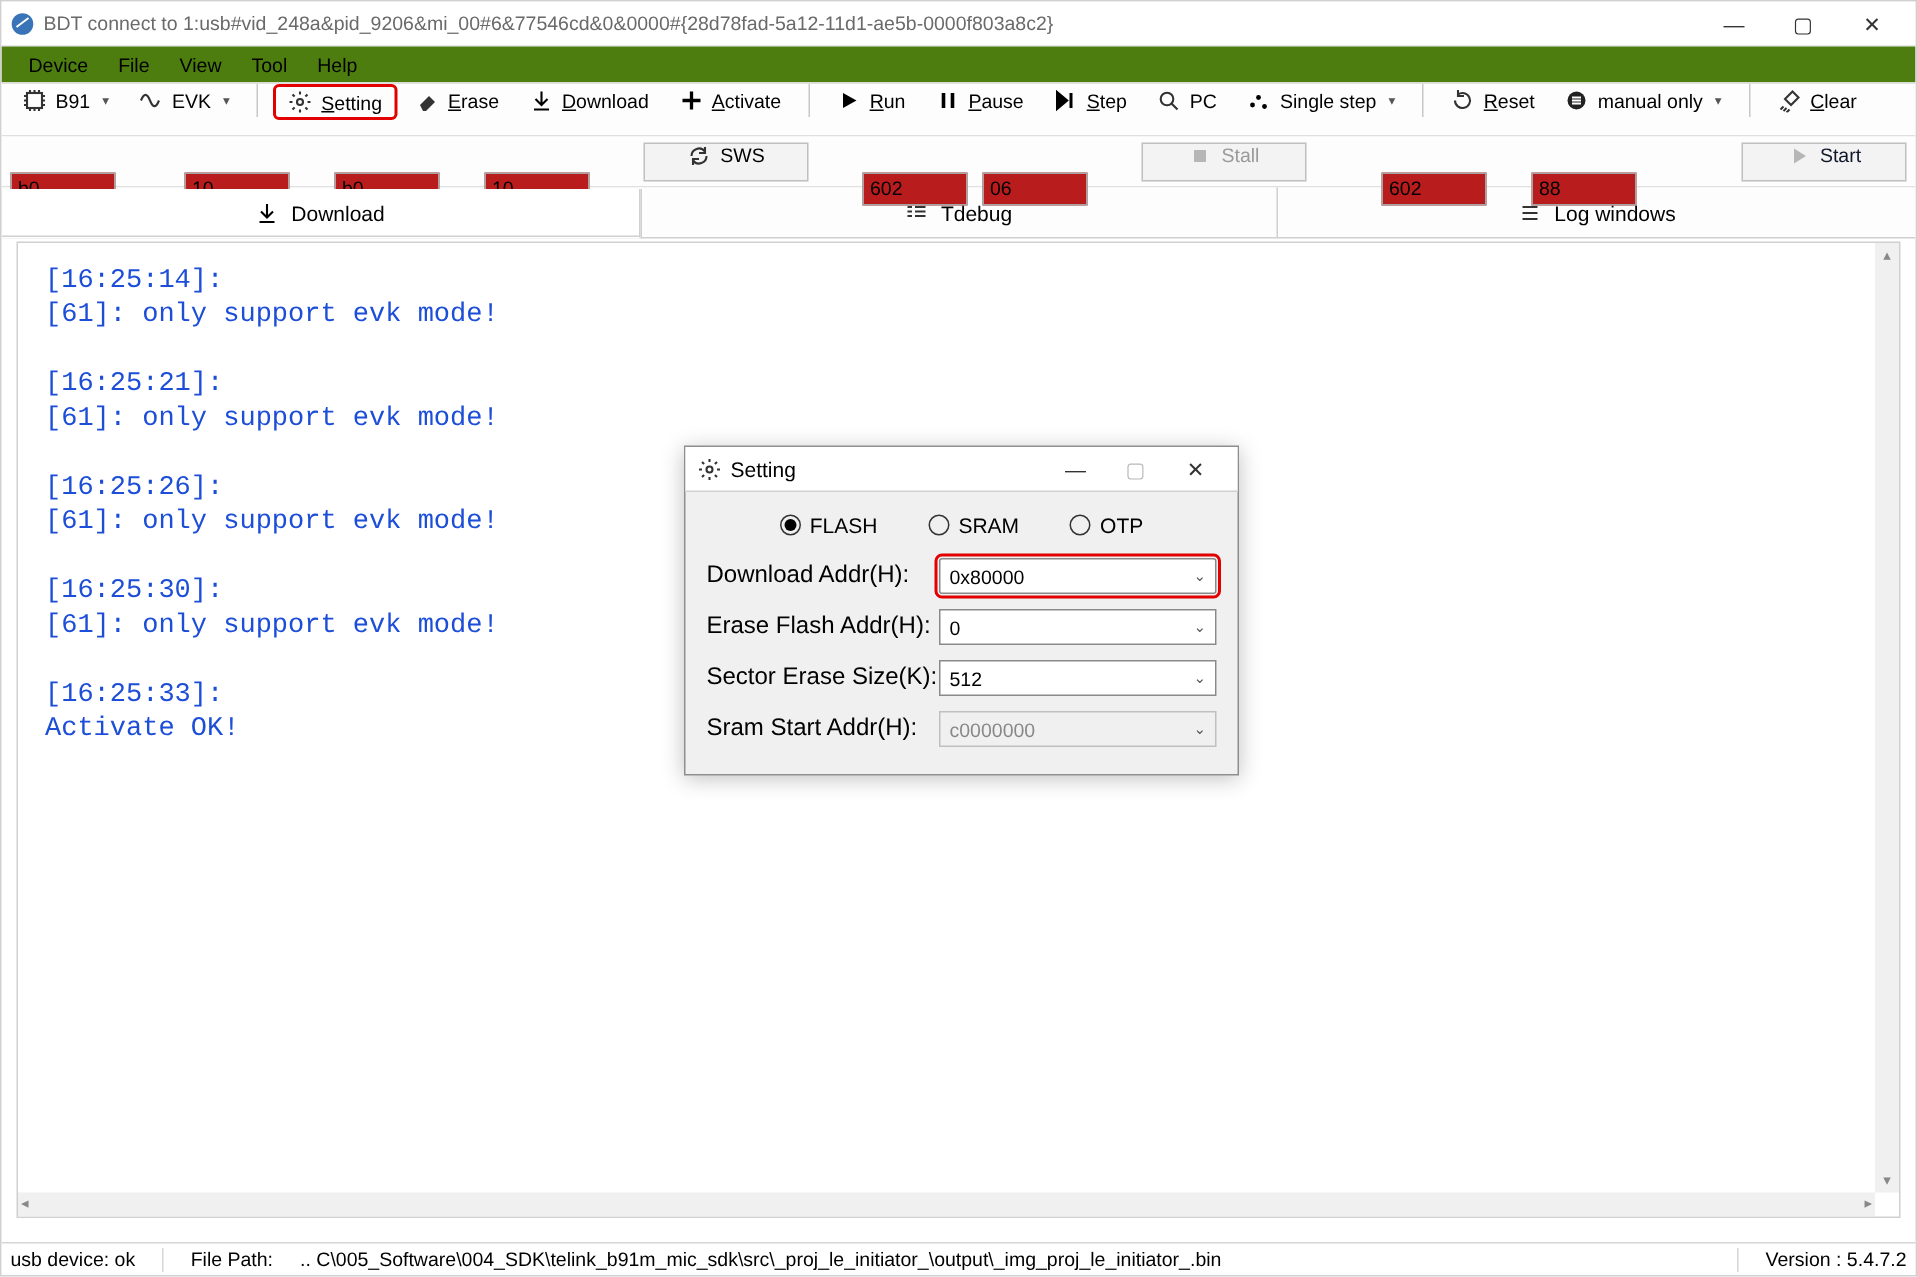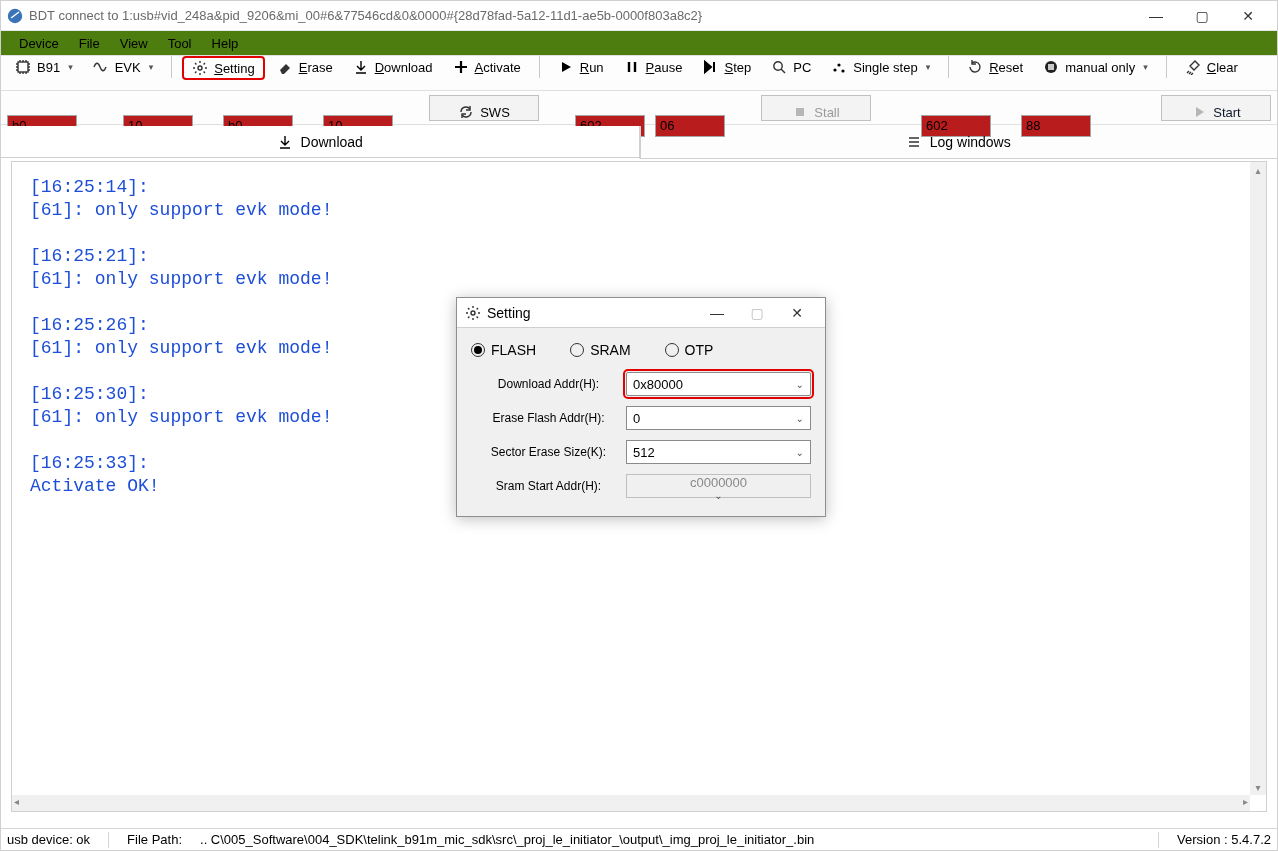--- a/index.html
+++ b/index.html
@@ -24,21 +24,21 @@
   .tbtn .ulabel::first-letter { text-decoration: underline; }
   .caret { font-size:9px; color:#555; margin-left:2px; }
   .tsep { width:1px; height:22px; background:#c8c8c8; margin:0 6px; }
   .tb-icon { width:16px; height:16px; display:inline-flex; align-items:center; justify-content:center; }
   .tb-icon svg { width:16px; height:16px; }
   .setting-highlight { border:2px solid #e20000; border-radius:4px; padding:2px 8px; }
 
   
   .row2 { height:34px; display:flex; align-items:center; padding:0 6px; gap:10px; border-bottom:1px solid #e0e0e0; background:#fdfdfd; }
   .row2 input[type=text] { height:22px; width:70px; padding:0 4px; border:1px solid #a5a5a5; font-size:13px; background:#b91c1c;margin-top:36px; }
-  .btn-flat { height:26px; display:flex; align-items:flex-end; justify-content:center; gap:6px; border:1px solid #c0c0c0; background:#f3f3f3; padding:0 14px; font-size:13px; cursor:default; min-width:110px; }
+  .btn-flat { height:26px; display:flex; align-items:flex-start; justify-content:center; gap:6px; border:1px solid #c0c0c0; background:#f3f3f3; padding:0 14px; font-size:13px; cursor:default; min-width:110px; }
 
   
   .tabs { height:34px; display:flex; border-bottom:1px solid #d0d0d0; background:#fdfdfd; }
   .tab { flex:1; display:flex; align-items:center; justify-content:center; gap:8px; border-right:1px solid #d0d0d0; font-size:14px; cursor:default; }
   .tab.active { background:#fff; border-bottom:1px solid #fff; position:relative; top:1px; box-shadow:0 -1px 0 #d0d0d0 inset, 1px 0 0 #d0d0d0, -1px 0 0 #d0d0d0; }
   .tab:last-child { border-right:none; }
 
   
   .console-wrap { position:absolute; left:10px; right:10px; top:160px; bottom:38px; border:1px solid #d0d0d0; background:#fff; overflow:auto; }
   .console { padding:14px 18px; font-family: "SimSun","NSimSun","Courier New",monospace; font-size:18px; line-height:23px; white-space:pre; color:#1d4ed8; }
@@ -51,30 +51,30 @@
   .statusbar { position:absolute; left:0; right:0; bottom:0; height:22px; padding:0 6px; display:flex; align-items:center; gap:18px; font-size:13px; border-top:1px solid #d6d6d6; background:#fff; }
   .status-part { white-space:nowrap; }
   .status-sep { width:1px; height:16px; background:#d6d6d6; }
 
   
   .dialog { position:absolute; left:455px; top:296px; width:370px; border:1px solid #8e8e8e; background:#f0f0f0; box-shadow:0 2px 14px rgba(0,0,0,0.25); font-size:13px; }
   .dlg-title { height:30px; display:flex; align-items:center; padding:0 8px; border-bottom:1px solid #d0d0d0; background:#fff; }
   .dlg-title .t { flex:1; font-size:14px; }
   .dlg-win-btn { width:40px; height:28px; display:flex; align-items:center; justify-content:center; font-size:14px; color:#333; cursor:default; }
   .dlg-body { padding:14px 14px 18px; }
-  .radio-row { display:flex; gap:34px; justify-content:flex-start; margin-bottom:14px; font-size:14px; }
+  .radio-row { display:flex; gap:34px; justify-content:center; margin-bottom:14px; font-size:14px; }
   .radio-item { display:flex; align-items:center; gap:6px; }
   .radio-dot { width:14px; height:14px; border:1px solid #333; border-radius:50%; display:inline-flex; align-items:center; justify-content:center; }
   .radio-dot.sel::after { content:""; width:8px; height:8px; background:#000; border-radius:50%; display:block; }
   .frm-row { display:flex; align-items:center; margin-bottom:10px; }
-  .frm-row label { width:155px; text-align:center; font-size:12px; }
+  .frm-row label { width:155px; text-align:left; font-size:16px; }
   .frm-row .combo { flex:1; height:24px; border:1px solid #8a8a8a; background:#fff; display:flex; align-items:center; padding:0 6px; position:relative; }
   .frm-row .combo .cv { flex:1; font-size:13px; }
   .frm-row .combo .carr { font-size:10px; color:#555; }
-  .frm-row .combo.disabled { background:#f0f0f0; color:#888; border-color:#c0c0c0;flex-direction:column; }
+  .frm-row .combo.disabled { background:#f0f0f0; color:#888; border-color:#c0c0c0; }
   .combo.hl { outline:2px solid #e20000; outline-offset:1px; border-radius:2px; }
 
   
   svg { fill:none; stroke:#333; stroke-width:1.4; }
 </style>
 </head>
 <body>
 
 <div class="titlebar">
   <span class="app-icon">
@@ -279,20 +279,28 @@
 </div>
 
 <div class="tabs">
   <div class="tab active">
     <span class="tb-icon">
         <svg viewBox="0 0 16 16">
           <path d="M8 2v8M4 7l4 4 4-4M3 14h10" stroke="#000"></path>
         </svg>
       </span>
     <span>Download</span>
+  </div>
+  <div class="tab">
+    <span class="tb-icon">
+        <svg viewBox="0 0 16 16">
+          <path d="M2 4h3M2 7h3M2 10h3M7 4h7M7 7h7M7 10h7"></path>
+        </svg>
+      </span>
+    <span>Tdebug</span>
   </div>
   <div class="tab">
     <span class="tb-icon">
         <svg viewBox="0 0 16 16">
           <path d="M3 4h10M3 8h10M3 12h10M2 4h0M2 8h0M2 12h0"></path>
         </svg>
       </span>
     <span>Log windows</span>
   </div>
 </div>

